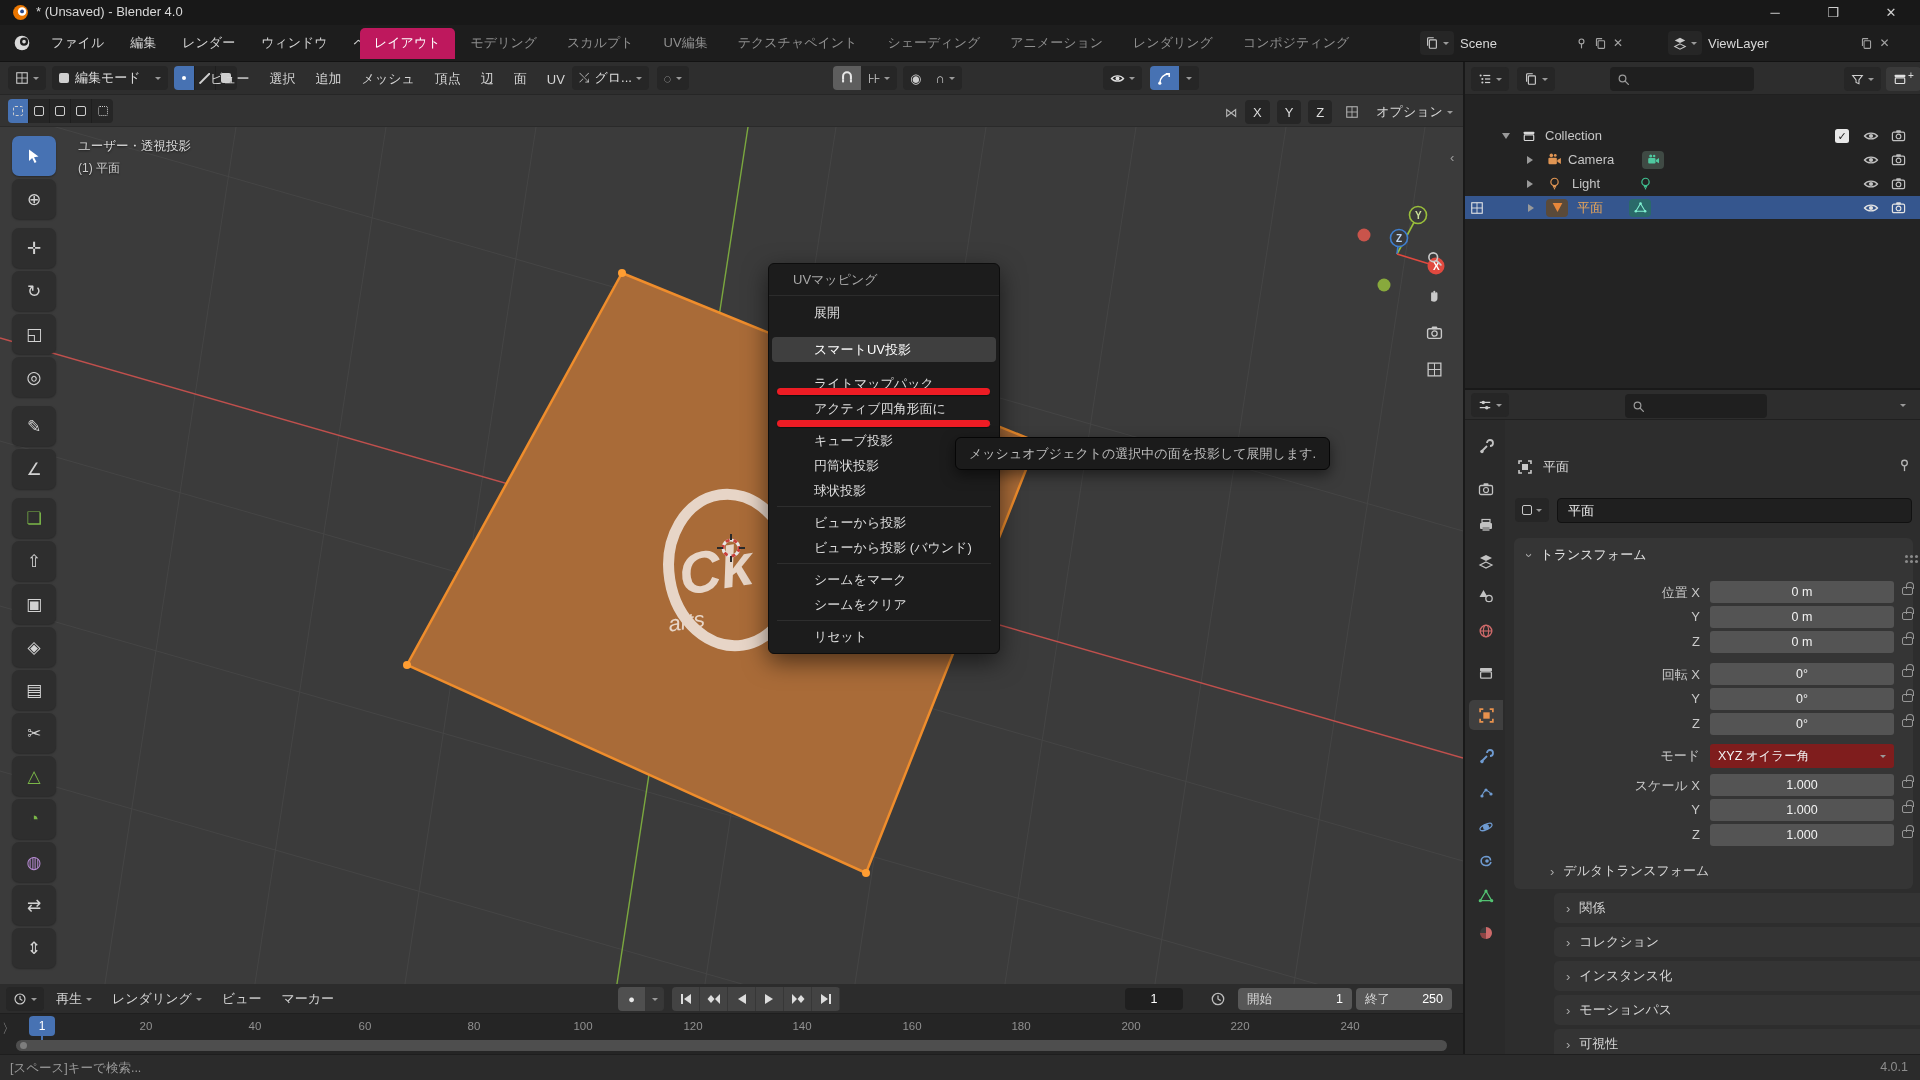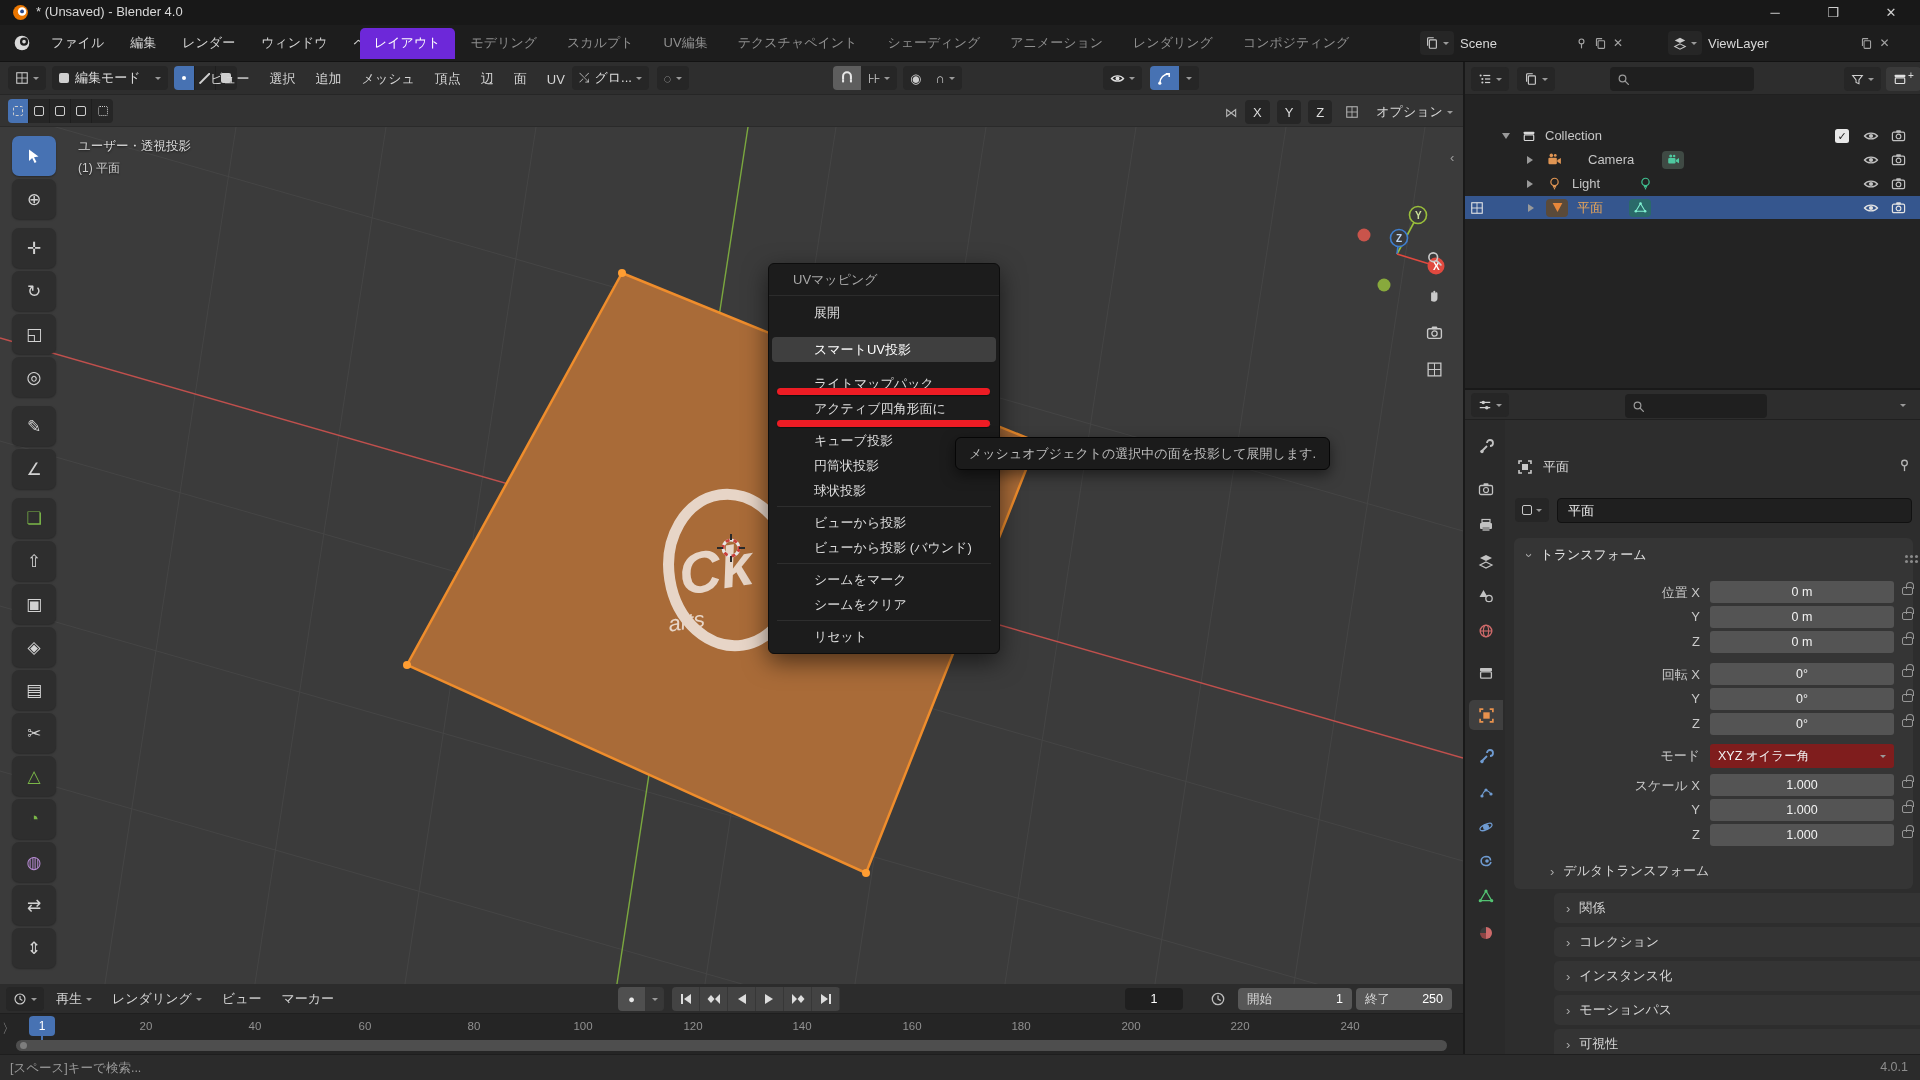--- a/index.html
+++ b/index.html
@@ -16,21 +16,21 @@
   
   #titlebar { left:0; top:0; width:1920px; height:25px; background:#181818; }
   #titlebar .title { position:absolute; left:36px; top:4px; font-size:13px; color:#d8d8d8; }
   .winbtn { position:absolute; top:0; width:58px; height:25px; display:flex; align-items:center; justify-content:center; color:#cfcfcf; font-size:13px; }
   
   #topbar { left:0; top:25px; width:1920px; height:37px; background:#1d1d1d; border-bottom:1px solid #131313; }
   .menu-item { padding:0 13px; height:26px; display:flex; align-items:center; color:#d4d4d4; border-radius:4px; }
   #topbar-menus { position:absolute; left:38px; top:5px;align-items:flex-end; }
   #ws-tabs { position:absolute; left:360px; top:3px; height:31px; display:flex; align-items:flex-end; gap:2px; }
   .ws-tab { padding:6px 14px 7px; font-size:13px; color:#8f8f8f; border-radius:5px 5px 0 0; }
-  .ws-tab.active { background:#6d28d9; color:#fdfdfd; }
+  .ws-tab.active { background:#be185d; color:#fdfdfd; }
   .tb-btn { height:24px; background:#262626; border-radius:4px; display:inline-flex; align-items:center; padding:0 5px; }
   .small-x { color:#a5a5a5; font-size:12px; }
 
   
   #viewport { left:0; top:62px; width:1463px; height:922px; background:#3b3b3b; overflow:hidden; }
   #vp-header { position:absolute; left:0; top:0; width:1463px; height:33px; background:#2e2e2e; border-bottom:1px solid #262626; }
   #vp-tools-row { position:absolute; left:0; top:33px; width:1463px; height:32px; background:#333333; border-bottom:1px solid #2a2a2a; }
   .hdr-menu { padding:0 10px; height:26px; display:flex; align-items:center; color:#d6d6d6; }
   .hdr-field { background:#262626; border-radius:4px; height:24px; display:inline-flex; align-items:center; padding:0 7px; color:#dddddd; }
   .seg { display:inline-flex; height:24px; border-radius:4px; overflow:hidden; }
@@ -694,21 +694,21 @@
         </svg>
       <svg class="ic" style="position:absolute;left:426px" width="15" height="15" color="#c0c0c0">
           <use href="#i-cam"></use>
         </svg>
     </div>
     <div class="ol-row" style="top:86px">
       <span class="disc closed" style="margin-left:62px"></span>
       <svg class="ic" style="margin-left:10px" width="15" height="15" color="#e09553">
           <use href="#i-vcam"></use>
         </svg>
-      <span style="margin-left:26px">Camera</span>
+      <span style="margin-left:6px">Camera</span>
       <span class="databadge" style="margin-left:28px;background:#3f4a44">
           <svg class="ic" width="13" height="13" color="#4fc9a0">
             <use href="#i-vcam"></use>
           </svg>
         </span>
       <svg class="ic" style="position:absolute;left:398px" width="16" height="16" color="#c0c0c0">
           <use href="#i-eye"></use>
         </svg>
       <svg class="ic" style="position:absolute;left:426px" width="15" height="15" color="#c0c0c0">
           <use href="#i-cam"></use>

